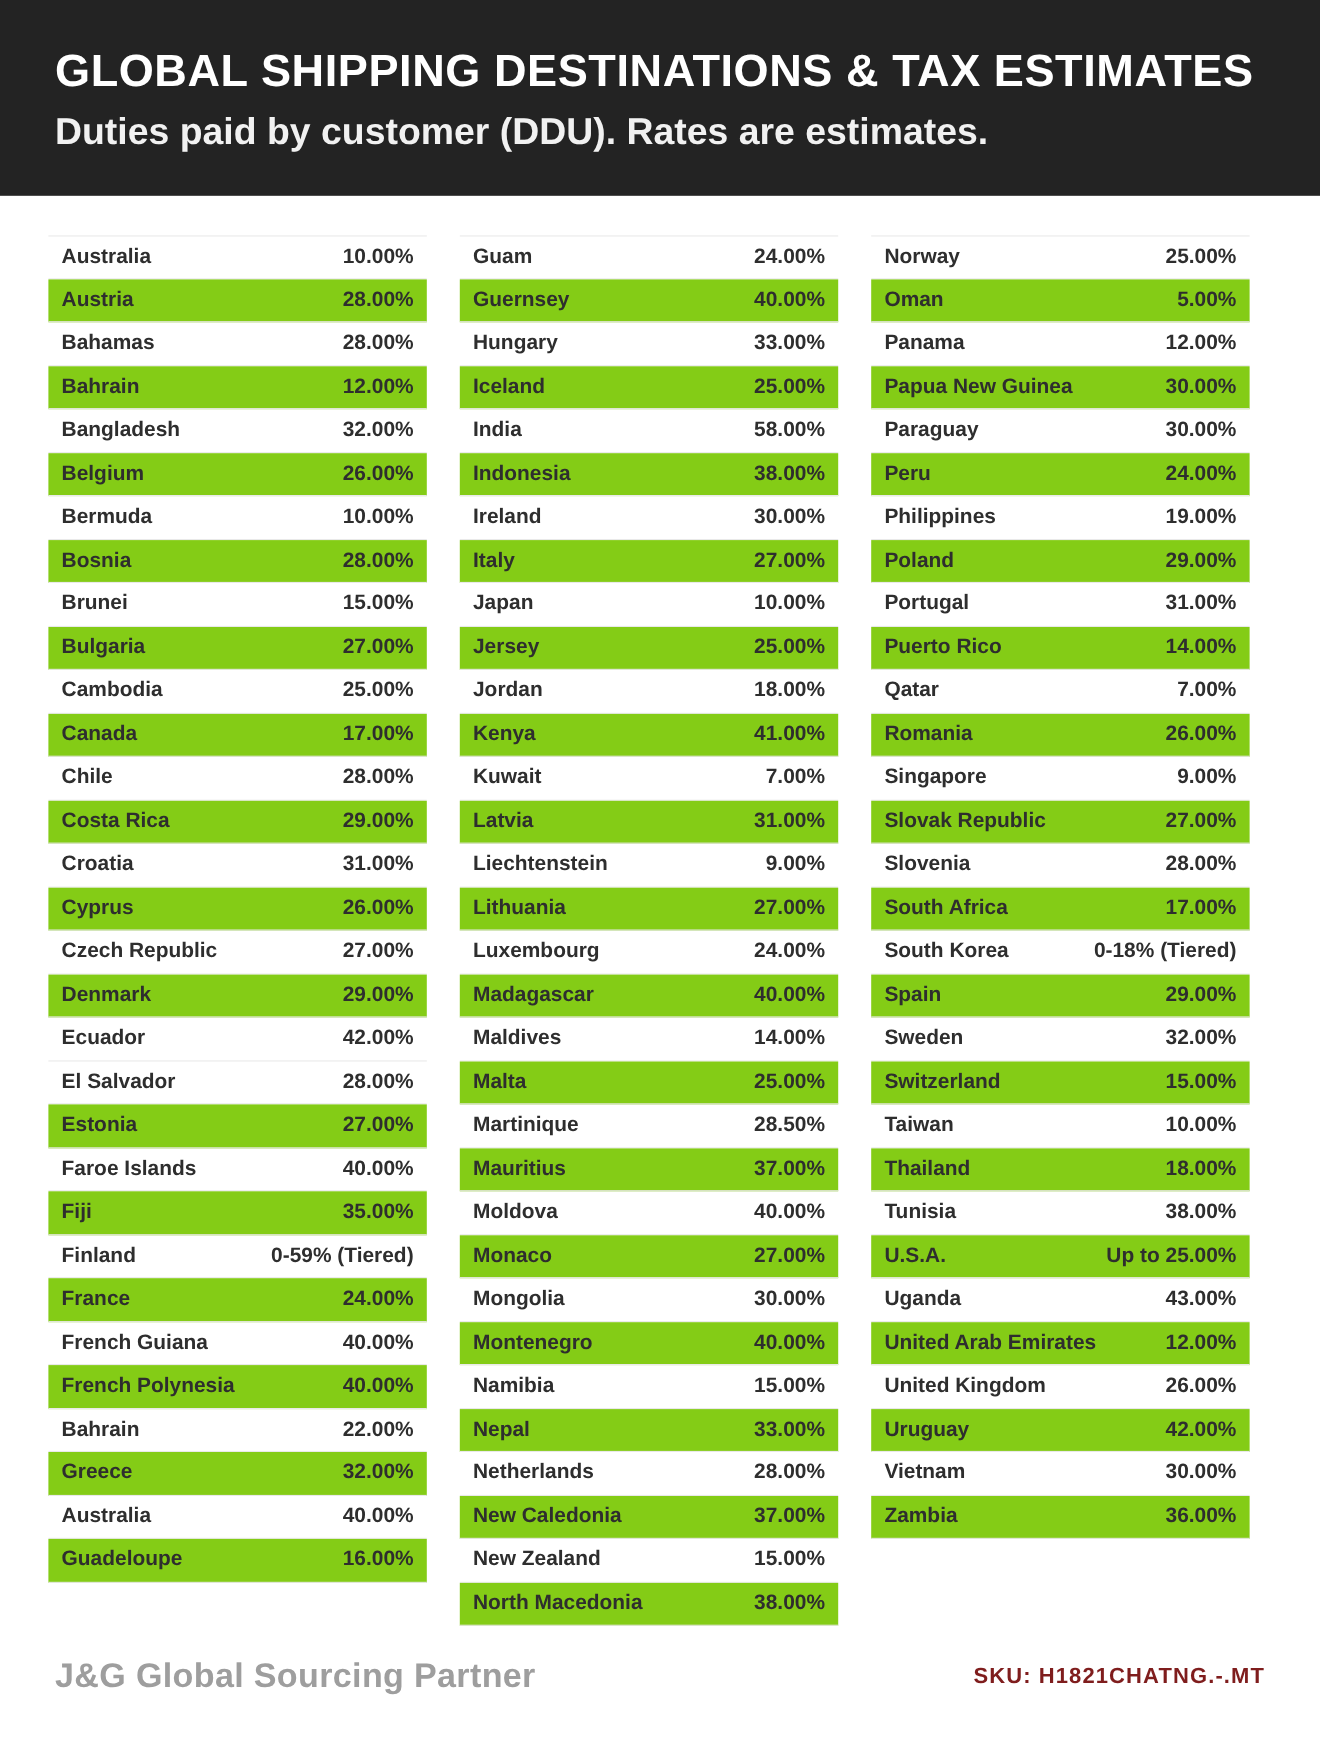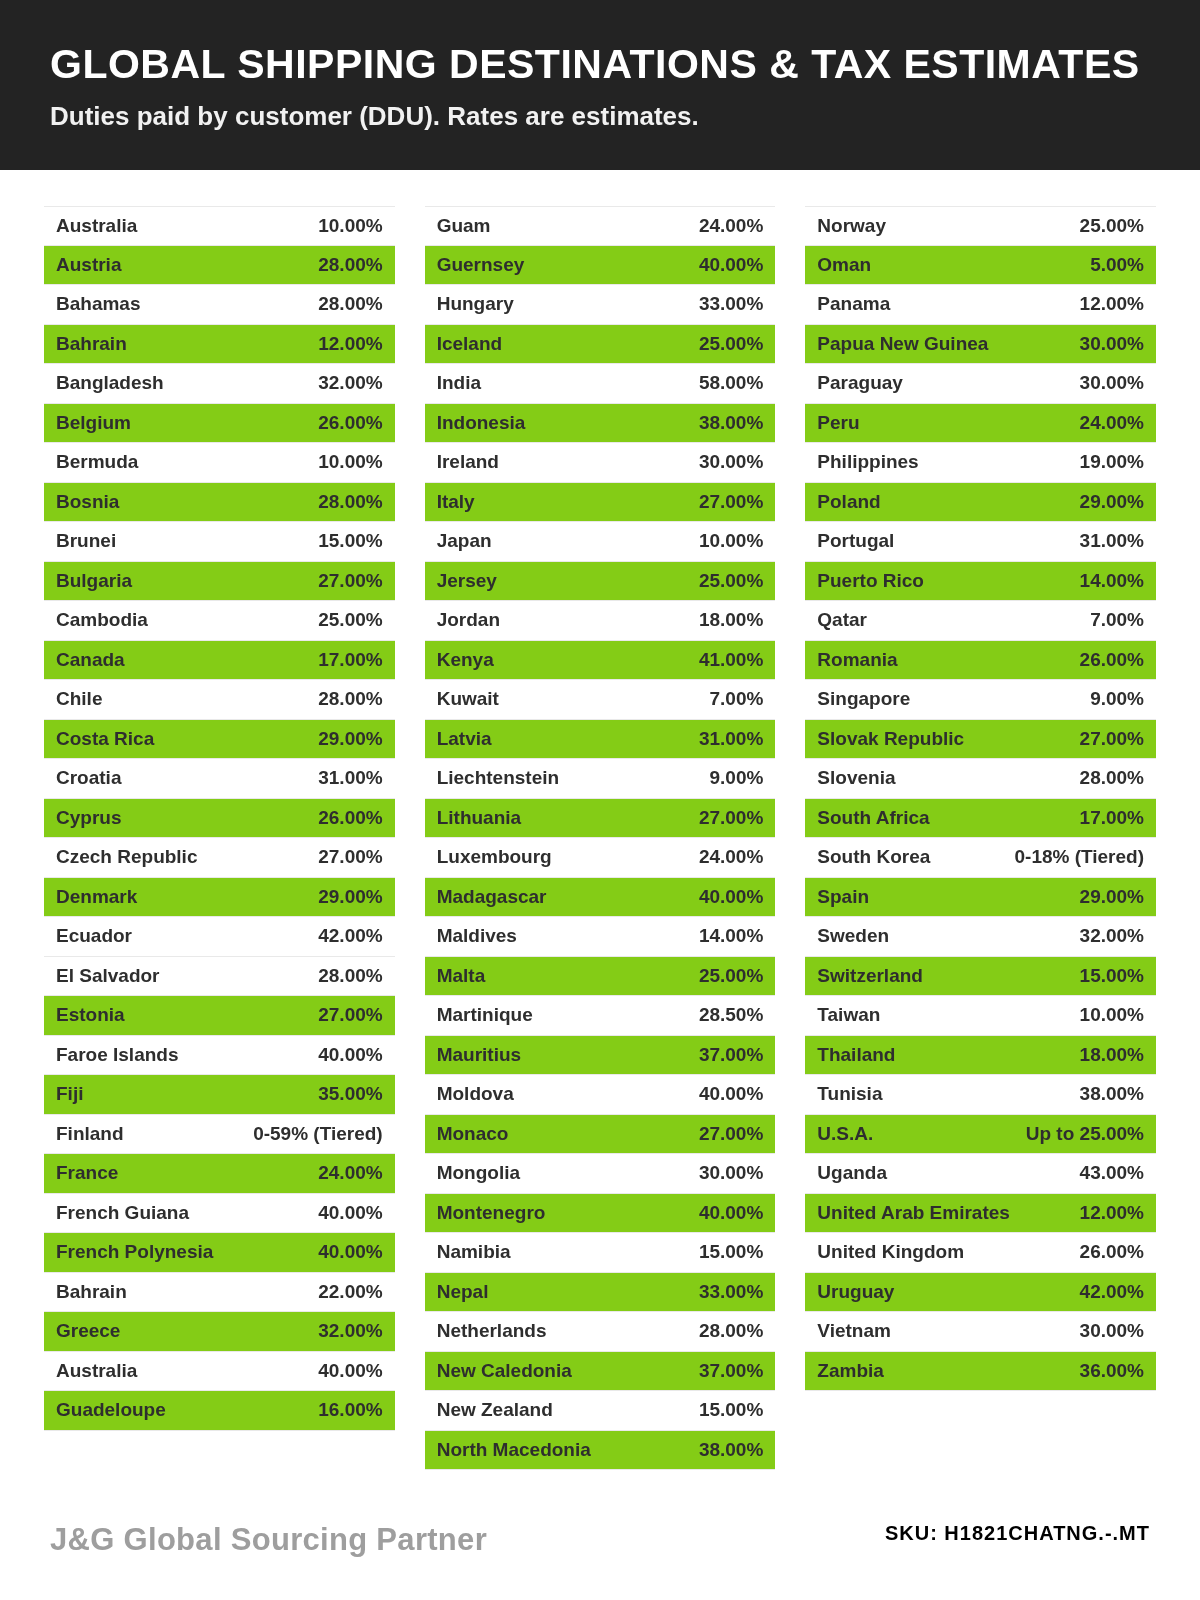--- a/index.html
+++ b/index.html
@@ -23,28 +23,28 @@
   .header .title {
     color: #ffffff;
     font-size: 41px;
     font-weight: 800;
     letter-spacing: 0.5px;
     line-height: 1.1;
     white-space: nowrap;
   }
   .header .subtitle {
     color: #f1f1f1;
-    font-size: 26px;
+    font-size: 34px;
     font-weight: 700;
     margin-top: 14px;
   }
   .table-area {
     display: flex;
     gap: 30px;
-    padding: 36px 44px 0 44px;
+    padding: 36px 64px 0 44px;
   }
   .col { flex: 1 1 0; }
   .row {
     display: flex;
     justify-content: space-between;
     align-items: center;
     height: 39.5px;
     padding: 0 12px;
     border-bottom: 1px solid #e9e9e9;
     font-size: 19px;
@@ -52,34 +52,34 @@
     color: #2e2e2e;
   }
   .col .row:first-child { border-top: 1px solid #e9e9e9; }
   .row.alt { background: #84cc16; }
   .row .country { white-space: nowrap; }
   .row .rate { white-space: nowrap; text-align: right; }
   .footer {
     position: absolute;
     left: 0;
     right: 0;
-    bottom: 0;
+    bottom: 16px;
     padding: 0 50px 42px 50px;
     display: flex;
     justify-content: space-between;
-    align-items: flex-start;
+    align-items: center;
   }
   .footer .brand {
     color: #9e9e9e;
     font-size: 31px;
     font-weight: 800;
     letter-spacing: 0.3px;
   }
   .footer .sku {
-    color: #000000;
+    color: #7f1d1d;
     font-size: 20px;
     font-weight: 700;
     letter-spacing: 1px;
   }
 </style>
 </head>
 <body>
 
 <div class="page">
 

